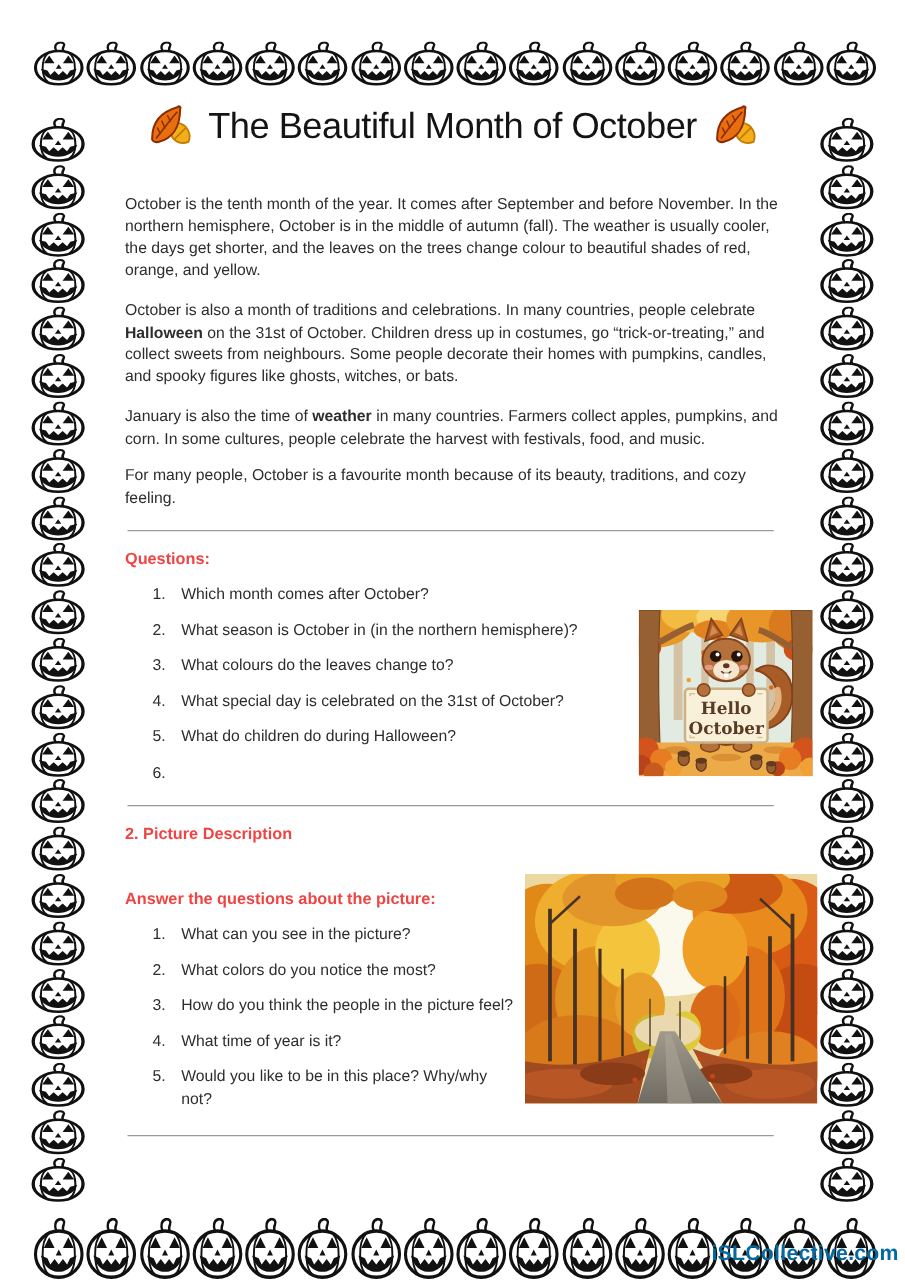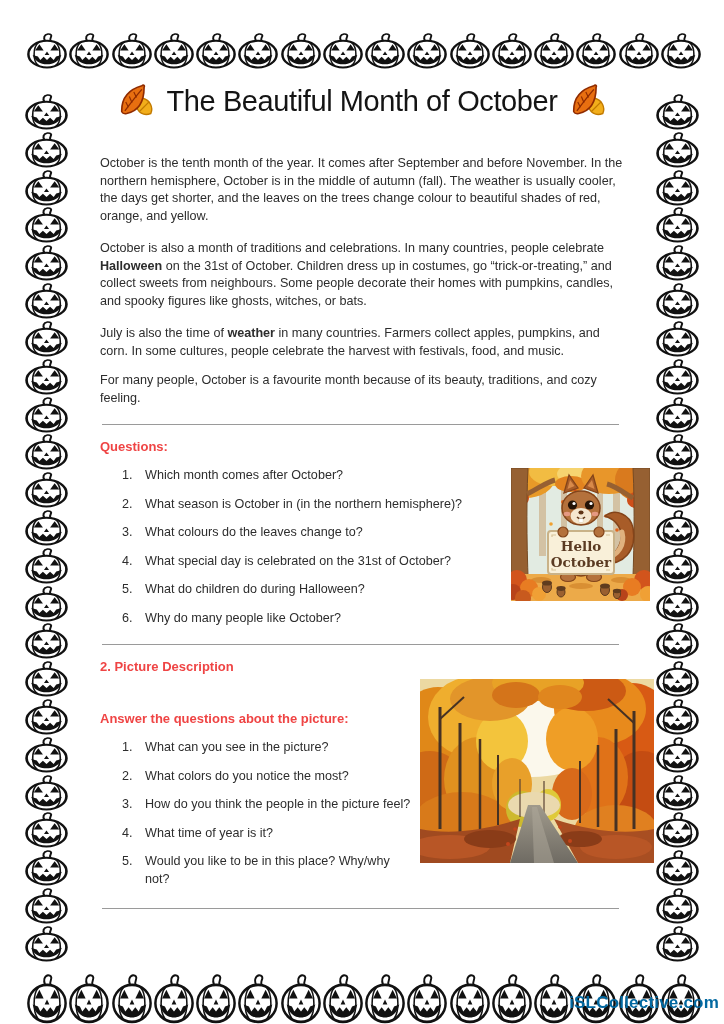--- a/index.html
+++ b/index.html
@@ -24,21 +24,21 @@
   .leaf { width:37px; height:34px; flex:none; }
   .ptext { left:100px; width:523px; font-size:12.6px; line-height:17.6px; }
   .b { font-weight:700; }
   .hr { left:102px; width:517px; height:0; border-top:1px solid #9a9a9a; }
   .heading { left:100px; font-size:13px; font-weight:700; color:#ef4444; }
   .qlist { left:122px; }
   .qrow { display:flex; margin-bottom:11px; font-size:12.6px; line-height:17.6px; }
   .qnum { width:23px; flex:none; }
   .qtxt { flex:0 1 auto; }
   .plist .qtxt { max-width:272px; }
-  .img-frame { position:absolute; overflow:hidden; }
+  .img-frame { position:absolute; overflow:hidden;margin-top:20px; }
   .squirrel-img { left:511px; top:468px; width:139px; height:133px; }
   .road-img { left:420px; top:679px; width:234px; height:184px; }
   .img-frame svg { display:block; width:100%; height:100%; }
   .watermark { position:absolute; right:5px; top:993px; font-size:17px; font-weight:600;
                color:#0369a1; letter-spacing:0.2px; z-index:3; }
   .hidden-defs { position:absolute; width:0; height:0; }
 </style>
 </head>
 <body>
 
@@ -314,21 +314,21 @@
         <use href="#leaf2"></use>
       </svg>
     <div class="title">The Beautiful Month of October</div>
     <svg class="leaf">
         <use href="#leaf2"></use>
       </svg>
   </div>
 
   <div class="abs ptext" style="top:155px"><span>October is the tenth month of the year. It comes after September and before November. In the northern hemisphere, October is in the middle of autumn (fall). The weather is usually cooler, the days get shorter, and the leaves on the trees change colour to beautiful shades of red, orange, and yellow.</span></div>
   <div class="abs ptext" style="top:240px"><span>October is also a month of traditions and celebrations. In many countries, people celebrate </span><span class="b">Halloween</span><span> on the 31st of October. Children dress up in costumes, go “trick-or-treating,” and collect sweets from neighbours. Some people decorate their homes with pumpkins, candles, and spooky figures like ghosts, witches, or bats.</span></div>
-  <div class="abs ptext" style="top:325px"><span>July is also the time of </span><span class="b">weather</span><span> in many countries. Farmers collect apples, pumpkins, and corn. In some cultures, people celebrate the harvest with festivals, food, and music.</span></div>
+  <div class="abs ptext" style="top:325px"><span>January is also the time of </span><span class="b">weather</span><span> in many countries. Farmers collect apples, pumpkins, and corn. In some cultures, people celebrate the harvest with festivals, food, and music.</span></div>
   <div class="abs ptext" style="top:372px"><span>For many people, October is a favourite month because of its beauty, traditions, and cozy feeling.</span></div>
 
   <div class="abs hr" style="top:424px"></div>
 
   <div class="abs heading" style="top:439px">Questions:</div>
   <div class="abs qlist" style="top:467px; width:400px">
       <div class="qrow">
         <span class="qnum">1.</span>
         <span class="qtxt">Which month comes after October?</span>
       </div>
@@ -343,21 +343,20 @@
       <div class="qrow">
         <span class="qnum">4.</span>
         <span class="qtxt">What special day is celebrated on the 31st of October?</span>
       </div>
       <div class="qrow">
         <span class="qnum">5.</span>
         <span class="qtxt">What do children do during Halloween?</span>
       </div>
       <div class="qrow">
         <span class="qnum">6.</span>
-        <span class="qtxt">Why do many people like October?</span>
       </div>
     </div>
 
   <div class="img-frame squirrel-img">
     <svg viewBox="0 0 139 133" preserveAspectRatio="none">
       <rect width="139" height="133" fill="#e2ebe2"></rect>
       <rect x="28" y="8" width="7" height="80" fill="#cdb08a" opacity="0.7"></rect>
       <rect x="50" y="4" width="6" height="72" fill="#cdb08a" opacity="0.7"></rect>
       <rect x="86" y="4" width="6" height="74" fill="#cdb08a" opacity="0.7"></rect>
       <rect x="102" y="8" width="7" height="80" fill="#cdb08a" opacity="0.7"></rect>

